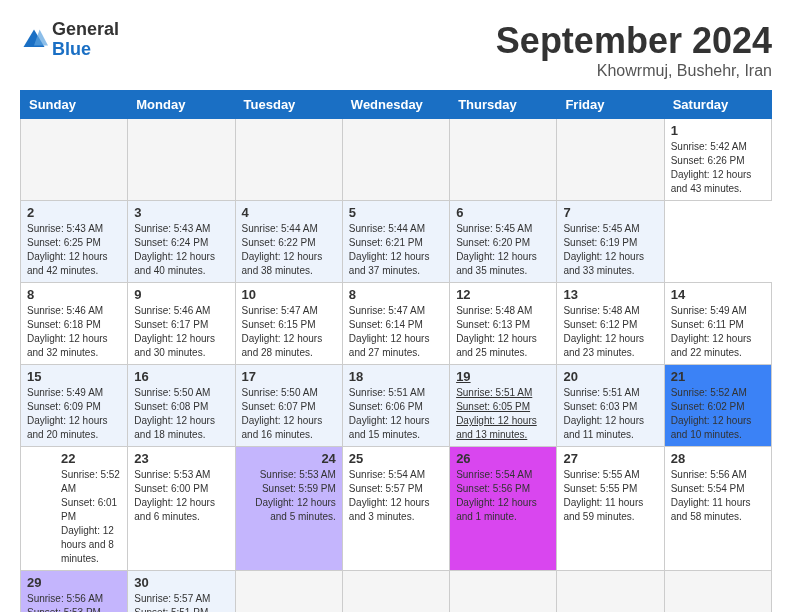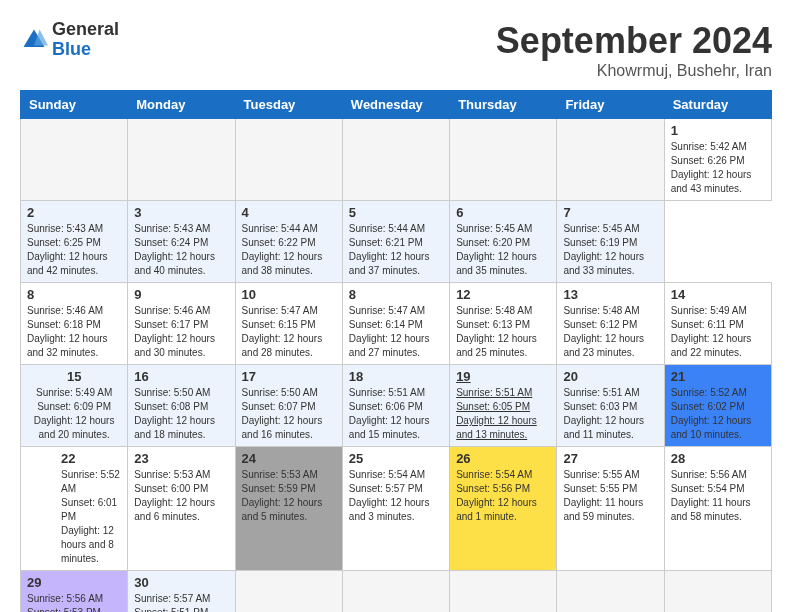--- a/index.html
+++ b/index.html
@@ -193,21 +193,21 @@
         <td style="background: rgb(255, 255, 255);">
           <span class="day-num">13</span>
           <div class="day-info">Sunrise: 5:48 AM<br>Sunset: 6:12 PM<br>Daylight: 12 hours and 23 minutes.</div>
         </td>
         <td style="background: rgb(255, 255, 255);">
           <span class="day-num">14</span>
           <div class="day-info">Sunrise: 5:49 AM<br>Sunset: 6:11 PM<br>Daylight: 12 hours and 22 minutes.</div>
         </td>
       </tr>
       <tr>
-        <td style="background: rgb(237, 243, 252); text-align: center;">
+        <td style="background: rgb(237, 243, 252);">
           <span class="day-num">15</span>
           <div class="day-info">Sunrise: 5:49 AM<br>Sunset: 6:09 PM<br>Daylight: 12 hours and 20 minutes.</div>
         </td>
         <td style="background: rgb(237, 243, 252);">
           <span class="day-num">16</span>
           <div class="day-info">Sunrise: 5:50 AM<br>Sunset: 6:08 PM<br>Daylight: 12 hours and 18 minutes.</div>
         </td>
         <td style="background: rgb(237, 243, 252);">
           <span class="day-num">17</span>
           <div class="day-info">Sunrise: 5:50 AM<br>Sunset: 6:07 PM<br>Daylight: 12 hours and 16 minutes.</div>
@@ -231,29 +231,29 @@
       </tr>
       <tr>
         <td style="background: rgb(255, 255, 255); padding-left: 40px;">
           <span class="day-num">22</span>
           <div class="day-info">Sunrise: 5:52 AM<br>Sunset: 6:01 PM<br>Daylight: 12 hours and 8 minutes.</div>
         </td>
         <td style="background: rgb(255, 255, 255);">
           <span class="day-num">23</span>
           <div class="day-info">Sunrise: 5:53 AM<br>Sunset: 6:00 PM<br>Daylight: 12 hours and 6 minutes.</div>
         </td>
-        <td style="background: #a3a3a3;">
+        <td style="background: #c4b5fd; text-align: right;">
           <span class="day-num">24</span>
           <div class="day-info">Sunrise: 5:53 AM<br>Sunset: 5:59 PM<br>Daylight: 12 hours and 5 minutes.</div>
         </td>
         <td style="background: rgb(255, 255, 255);">
           <span class="day-num">25</span>
           <div class="day-info">Sunrise: 5:54 AM<br>Sunset: 5:57 PM<br>Daylight: 12 hours and 3 minutes.</div>
         </td>
-        <td style="background: #fde047;">
+        <td style="background: #d946ef;">
           <span class="day-num">26</span>
           <div class="day-info">Sunrise: 5:54 AM<br>Sunset: 5:56 PM<br>Daylight: 12 hours and 1 minute.</div>
         </td>
         <td style="background: rgb(255, 255, 255);">
           <span class="day-num">27</span>
           <div class="day-info">Sunrise: 5:55 AM<br>Sunset: 5:55 PM<br>Daylight: 11 hours and 59 minutes.</div>
         </td>
         <td style="background: rgb(255, 255, 255);">
           <span class="day-num">28</span>
           <div class="day-info">Sunrise: 5:56 AM<br>Sunset: 5:54 PM<br>Daylight: 11 hours and 58 minutes.</div>

